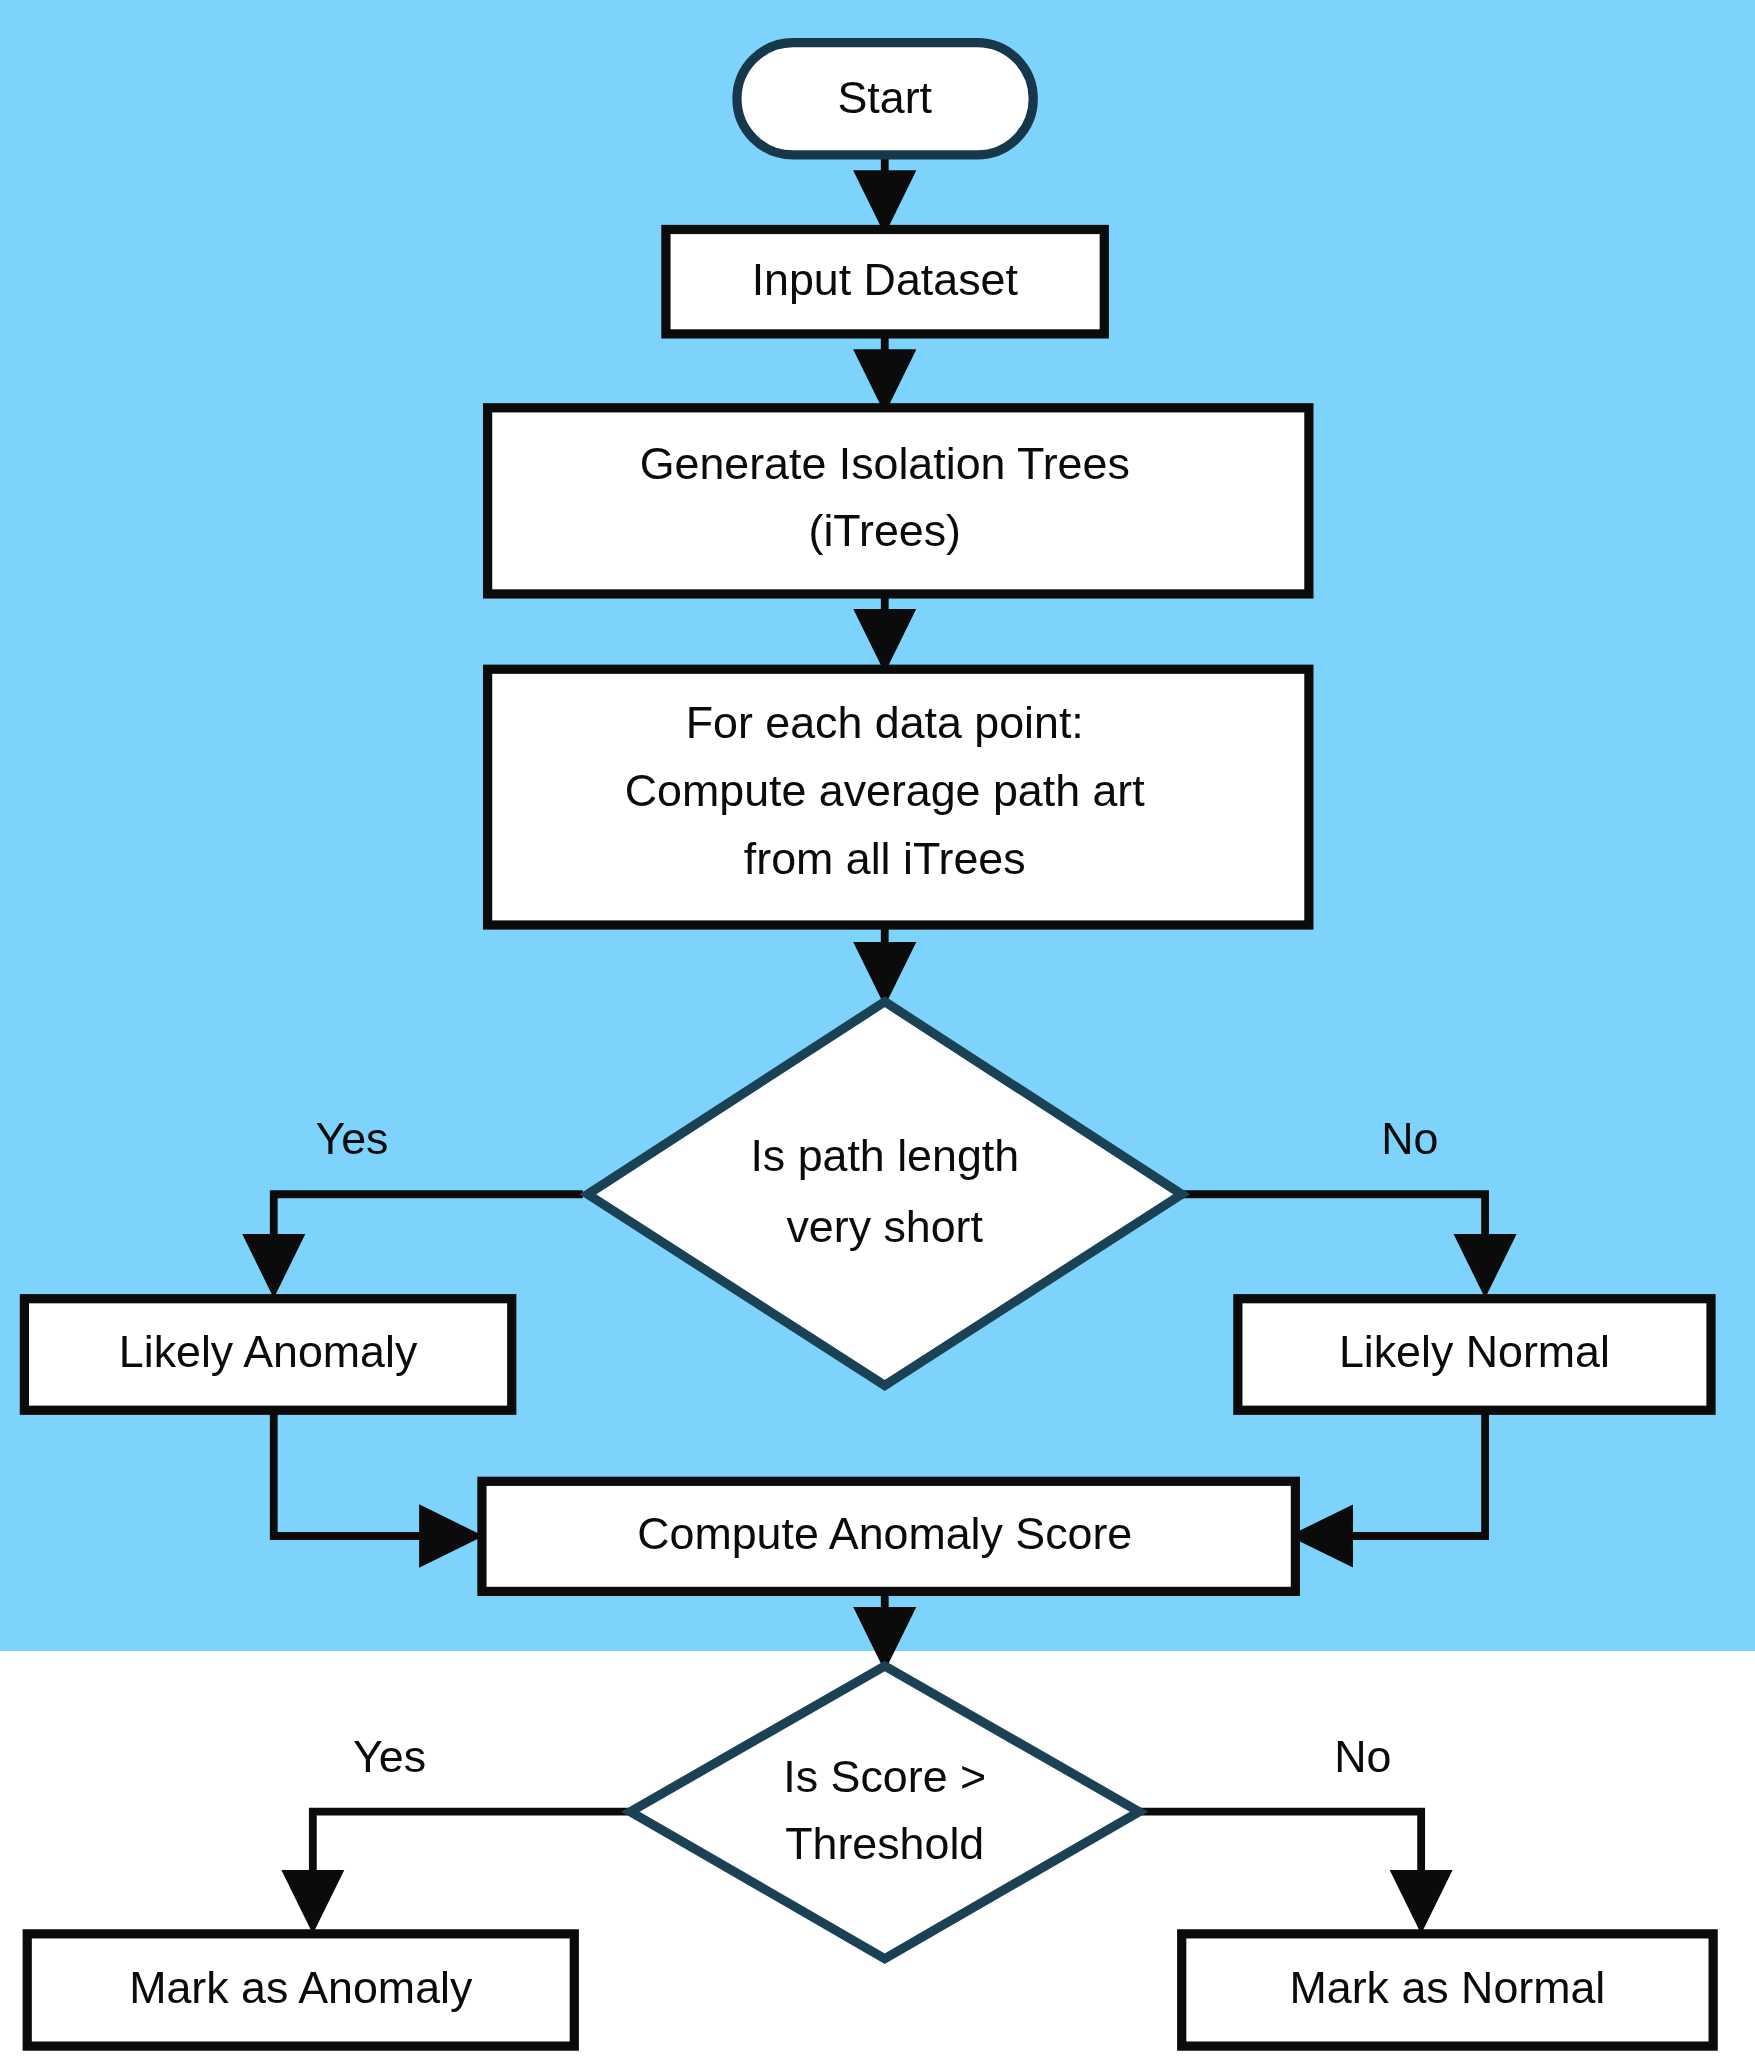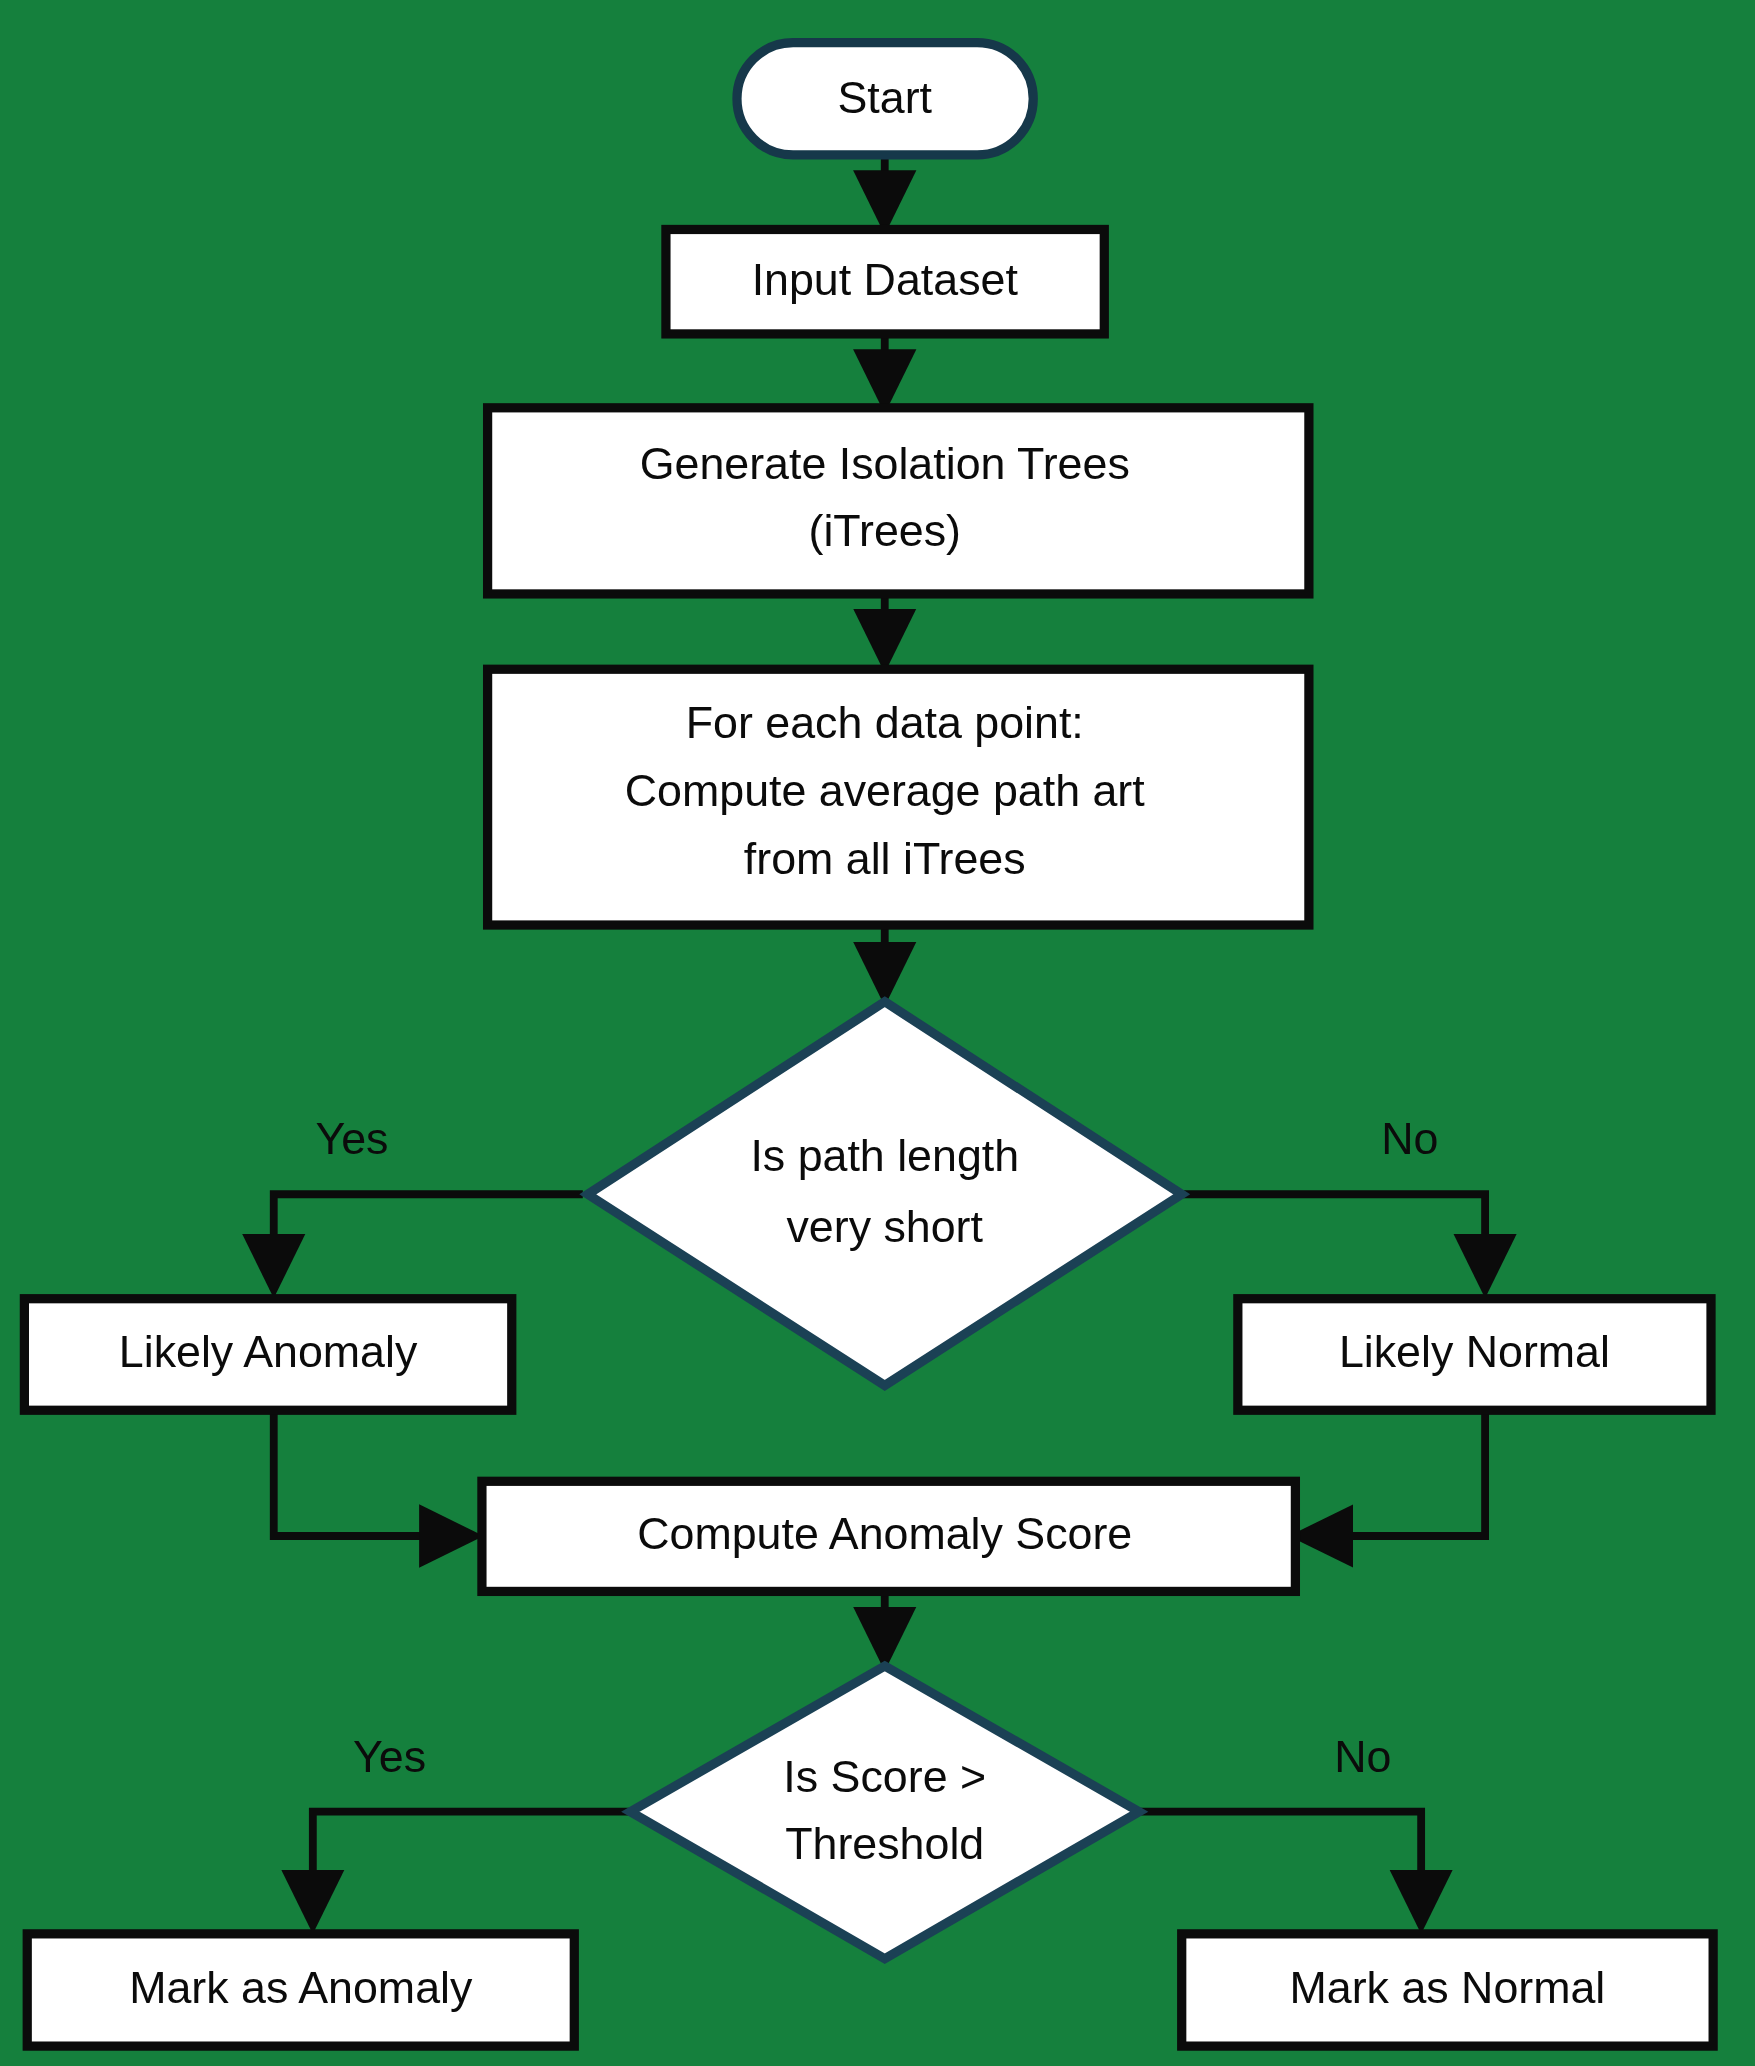--- a/index.html
+++ b/index.html
@@ -9,22 +9,22 @@
   }
   body {
     width: 1756px;
     height: 2066px;
     font-family: "Liberation Sans", sans-serif;
     overflow: hidden;
   }
   #flowchart-root {
     position: relative;
     width: 1756px;
-    height: 2066px;
-    background: #15803d;
+    height: 1651px;
+    background: #7dd3fc;
   }
   svg.chart-svg {
     position: absolute;
     top: 0;
     left: 0;
     width: 1756px;
     height: 2066px;
     display: block;
   }
   .node-text {

